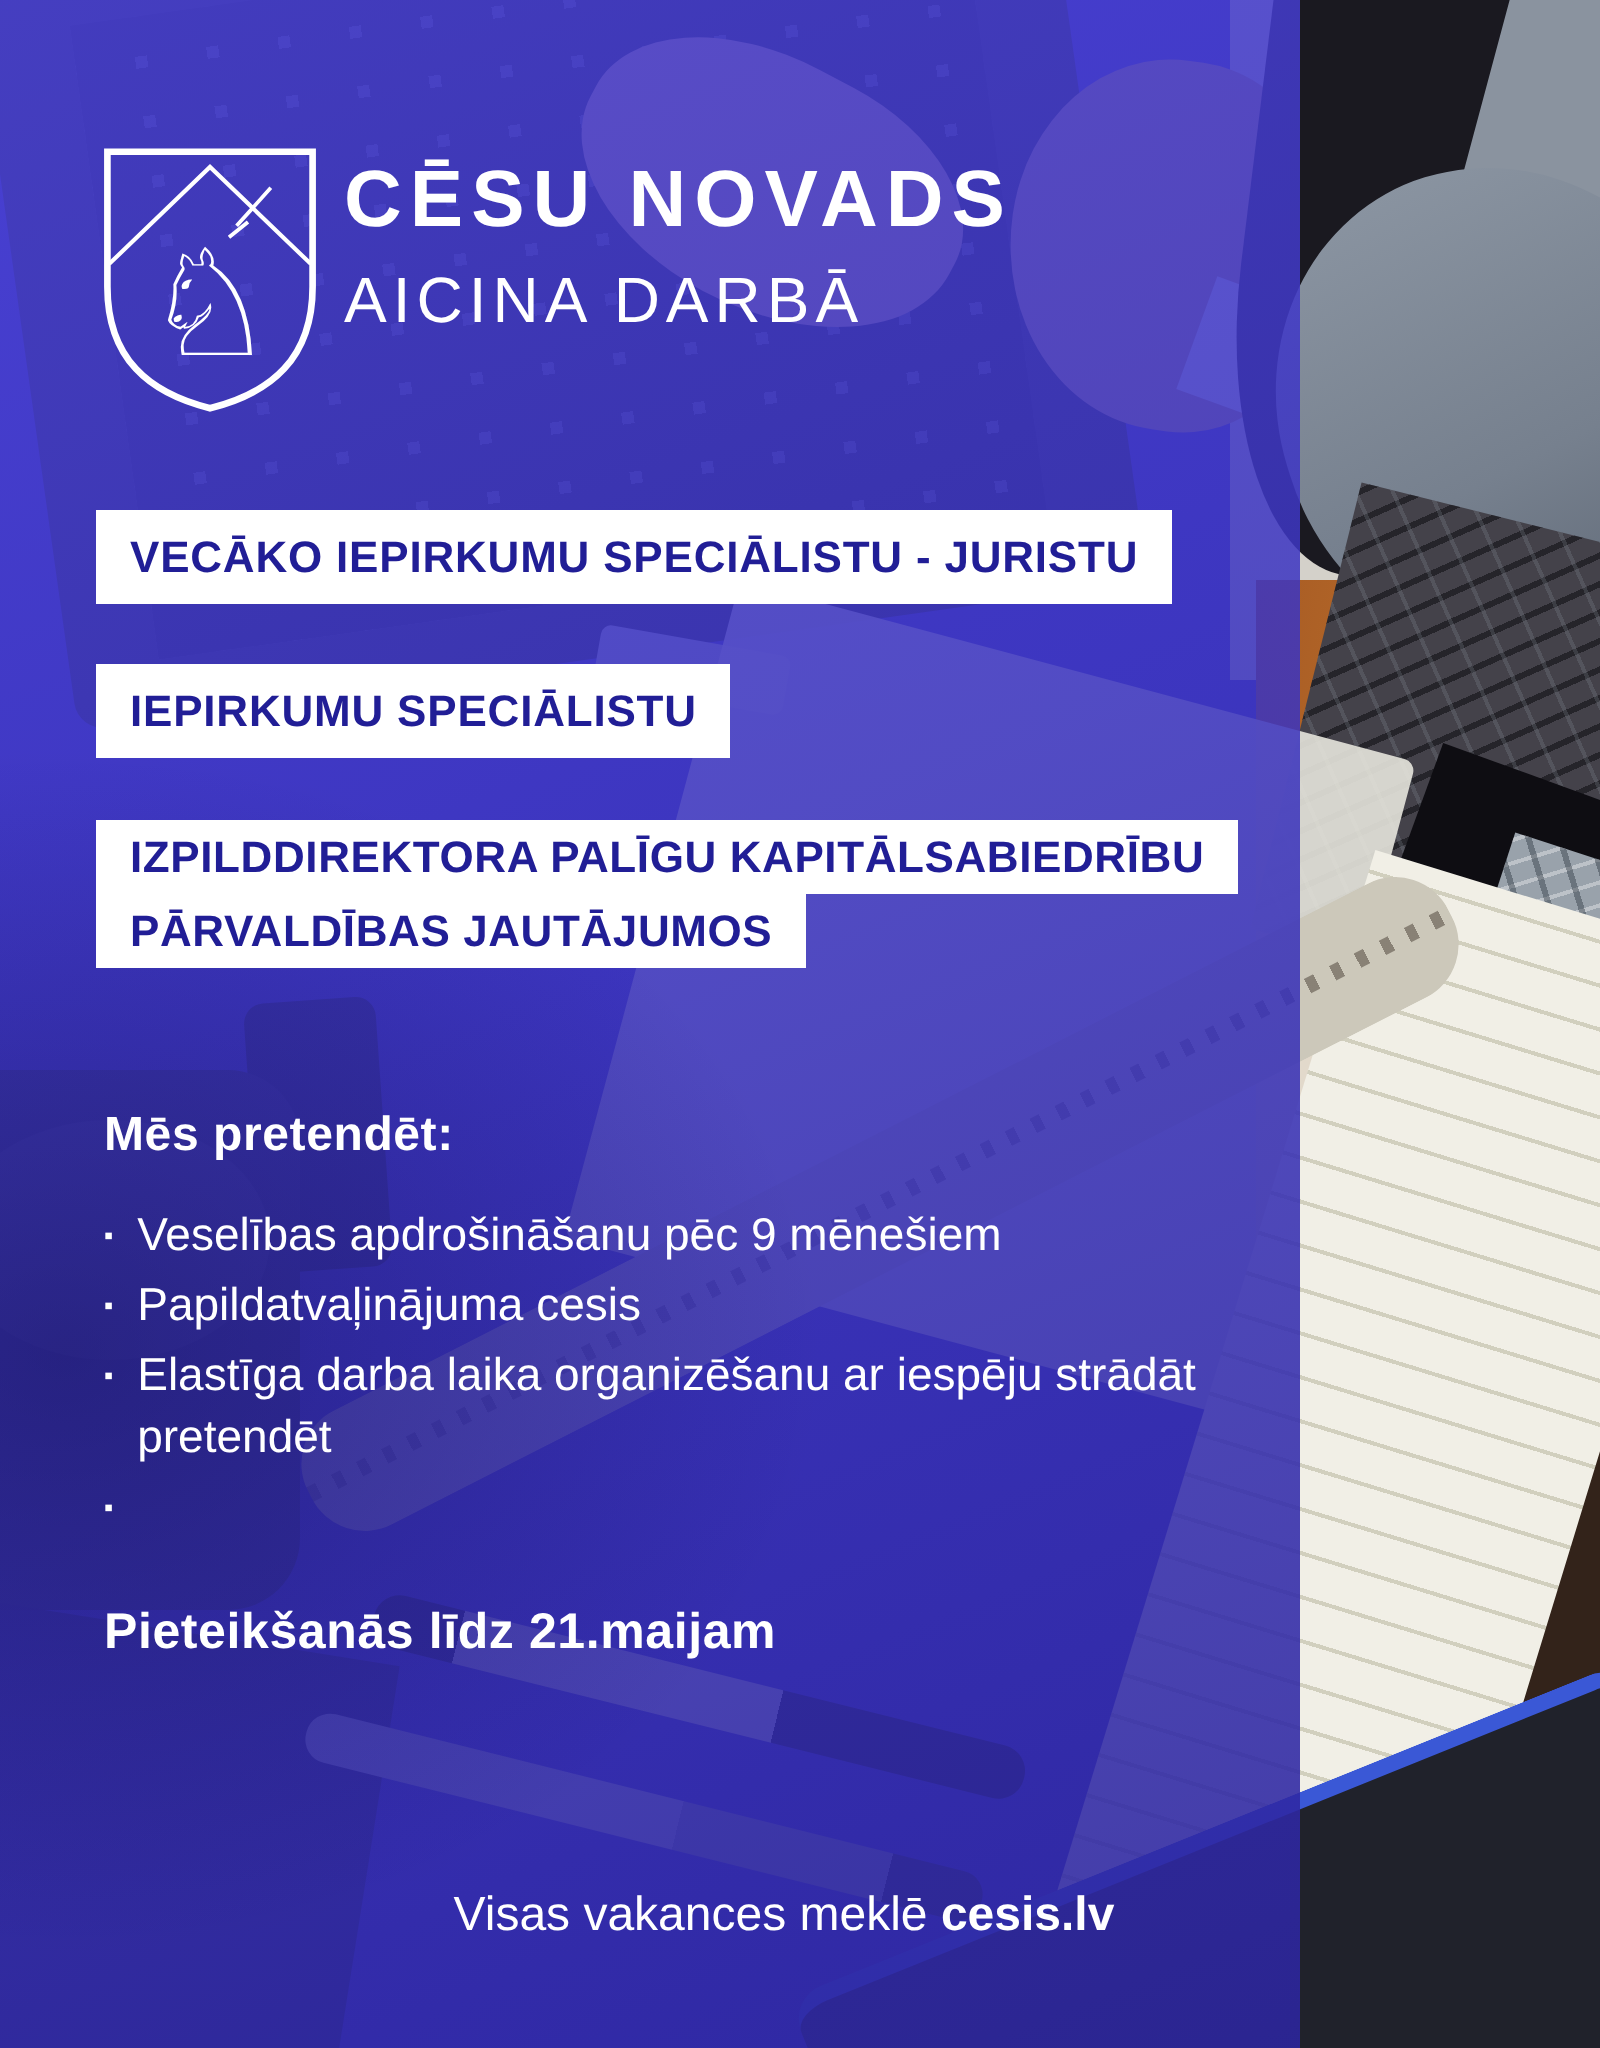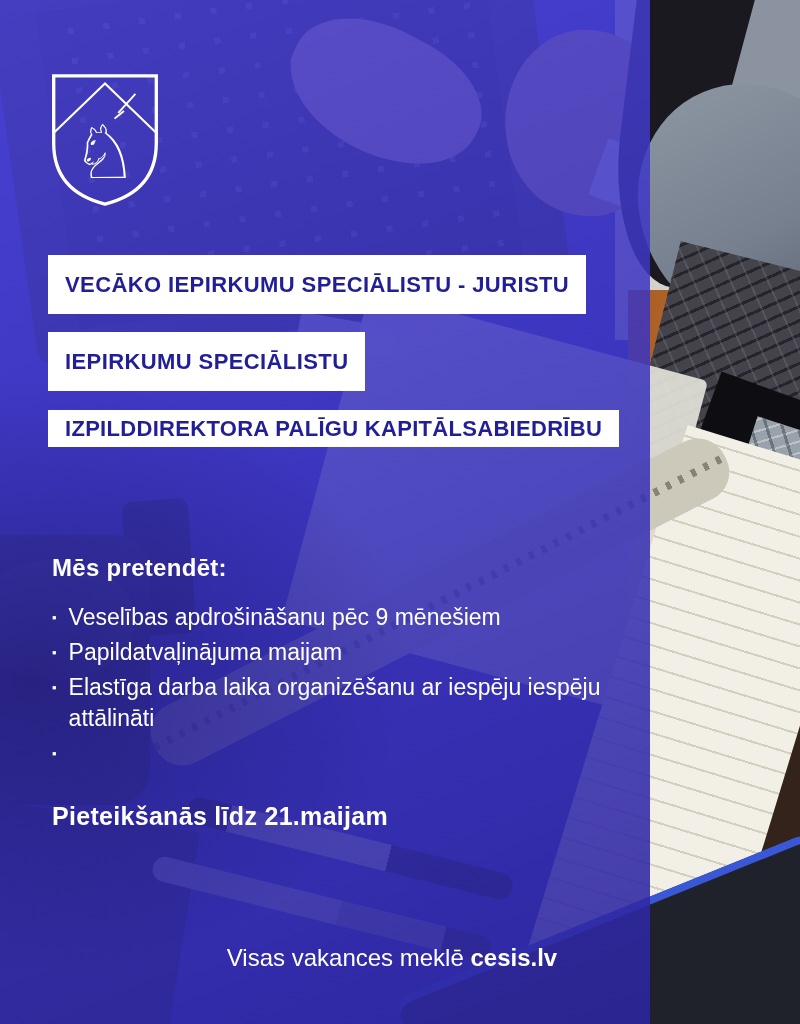--- a/index.html
+++ b/index.html
@@ -78,21 +78,21 @@
   }
 
   
   .content{position:absolute;inset:0;color:#fff;}
   .header{position:absolute;left:48px;top:70px;display:flex;align-items:flex-start;gap:10px;}
   .logo{width:114px;height:140px;flex:0 0 auto;}
   .titles{padding-top:8px;}
   .title{font-size:40px;font-weight:700;letter-spacing:4px;line-height:1.1;white-space:nowrap;}
   .tagline{font-size:32px;font-weight:400;letter-spacing:3px;margin-top:10px;white-space:nowrap;}
 
-  .banner{position:absolute;left:48px;display:flex;align-items:center;height:59px;
+  .banner{position:absolute;left:48px;display:flex;align-items:center;height:47px;
     background:#fff;padding:0 17px;color:#211e96;font-size:22px;font-weight:700;
     letter-spacing:.4px;white-space:nowrap;}
   .banner.b1{top:255px;}
   .banner.b2{top:332px;}
   .banner-stack{position:absolute;left:48px;top:410px;display:flex;flex-direction:column;
     align-items:flex-start;}
   .banner-stack .line{display:flex;align-items:center;height:37px;background:#fff;
     padding:0 17px;color:#211e96;font-size:22px;font-weight:700;letter-spacing:.3px;white-space:nowrap;}
 
   .offers{position:absolute;left:52px;top:554px;width:560px;}
@@ -141,48 +141,53 @@
 
   <div class="content">
 
     <div class="header">
       <svg class="logo" viewBox="0 0 120 145">
         <path d="M6,5 H114 V76 C114,114 92,132 60,140 C28,132 6,114 6,76 Z" fill="none" stroke="#ffffff" stroke-width="3.5"></path>
         <path d="M7,64 L60,13 L113,64" fill="none" stroke="#ffffff" stroke-width="2.2"></path>
         <text x="60" y="112" text-anchor="middle" font-size="78" font-family="DejaVu Sans" fill="#ffffff">♘</text>
         <path d="M74,44 L92,24 M70,50 L80,42" fill="none" stroke="#ffffff" stroke-width="2"></path>
       </svg>
+      <div class="titles">
+        <div class="title">CĒSU NOVADS</div>
+        <div class="tagline">AICINA DARBĀ</div>
+      </div>
     </div>
 
     <div class="banner b1">
       <span>VECĀKO IEPIRKUMU SPECIĀLISTU - JURISTU</span>
     </div>
 
     <div class="banner b2">
       <span>IEPIRKUMU SPECIĀLISTU</span>
     </div>
 
     <div class="banner-stack">
       <div class="line">IZPILDDIREKTORA PALĪGU KAPITĀLSABIEDRĪBU</div>
+      <div class="line">PĀRVALDĪBAS JAUTĀJUMOS</div>
     </div>
 
     <div class="offers">
       <div class="offers-heading">Mēs pretendēt:</div>
       <ul>
         <li>
           <span class="bmark">▪</span>
           <span>Veselības apdrošināšanu pēc 9 mēnešiem</span>
         </li>
         <li>
           <span class="bmark">▪</span>
-          <span>Papildatvaļinājuma maijam</span>
-        </li>
-        <li>
-          <span class="bmark">▪</span>
-          <span>Elastīga darba laika organizēšanu ar iespēju iespēju attālināti</span>
+          <span>Papildatvaļinājuma cesis</span>
+        </li>
+        <li>
+          <span class="bmark">▪</span>
+          <span>Elastīga darba laika organizēšanu ar iespēju strādāt pretendēt</span>
         </li>
         <li>
           <span class="bmark">▪</span>
         </li>
       </ul>
     </div>
 
     <div class="deadline">Pieteikšanās līdz 21.maijam</div>
 
     <div class="footer">

